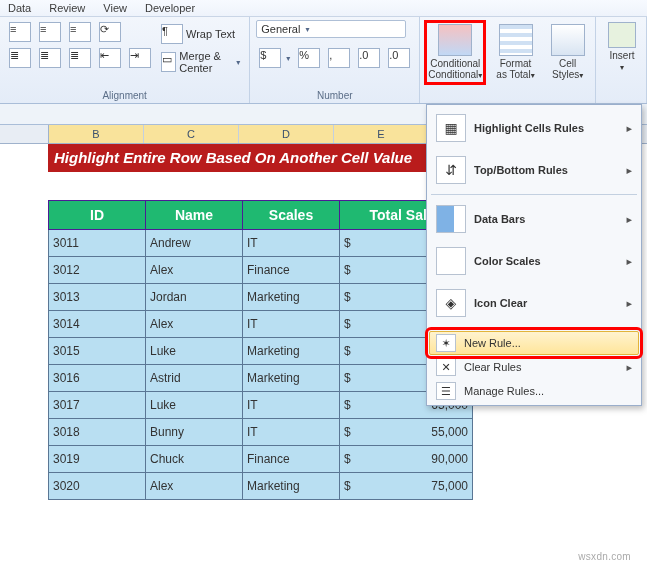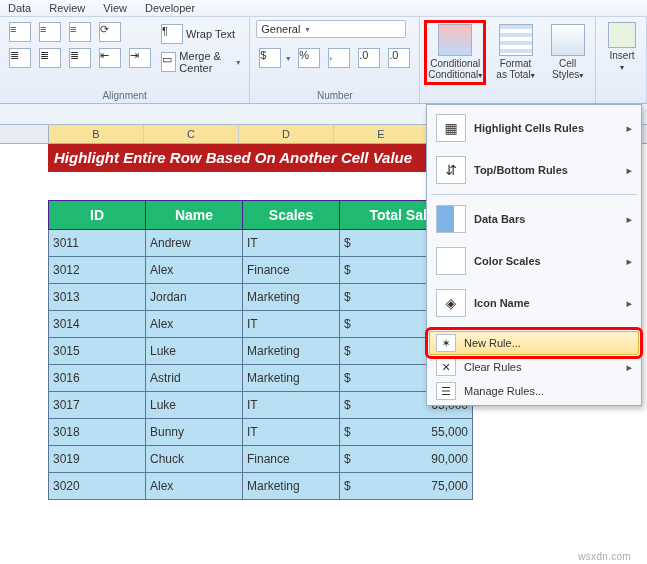--- a/index.html
+++ b/index.html
@@ -415,21 +415,21 @@
     <b>Data Bars</b>
     <span class="arrow">▸</span>
   </div>
   <div class="cf-item">
     <span class="mi-icon" style="background:linear-gradient(#e26b6b,#f3df7a,#79c e68)"></span>
     <b>Color Scales</b>
     <span class="arrow">▸</span>
   </div>
   <div class="cf-item">
     <span class="mi-icon">◈</span>
-    <b>Icon Name</b>
+    <b>Icon Clear</b>
     <span class="arrow">▸</span>
   </div>
   <div class="cf-sep"></div>
   <div class="cf-item small highlight red-frame2">
     <span class="mi-icon">✶</span>
     <span>New Rule...</span>
   </div>
   <div class="cf-item small">
     <span class="mi-icon">✕</span>
     <span>Clear Rules</span>

